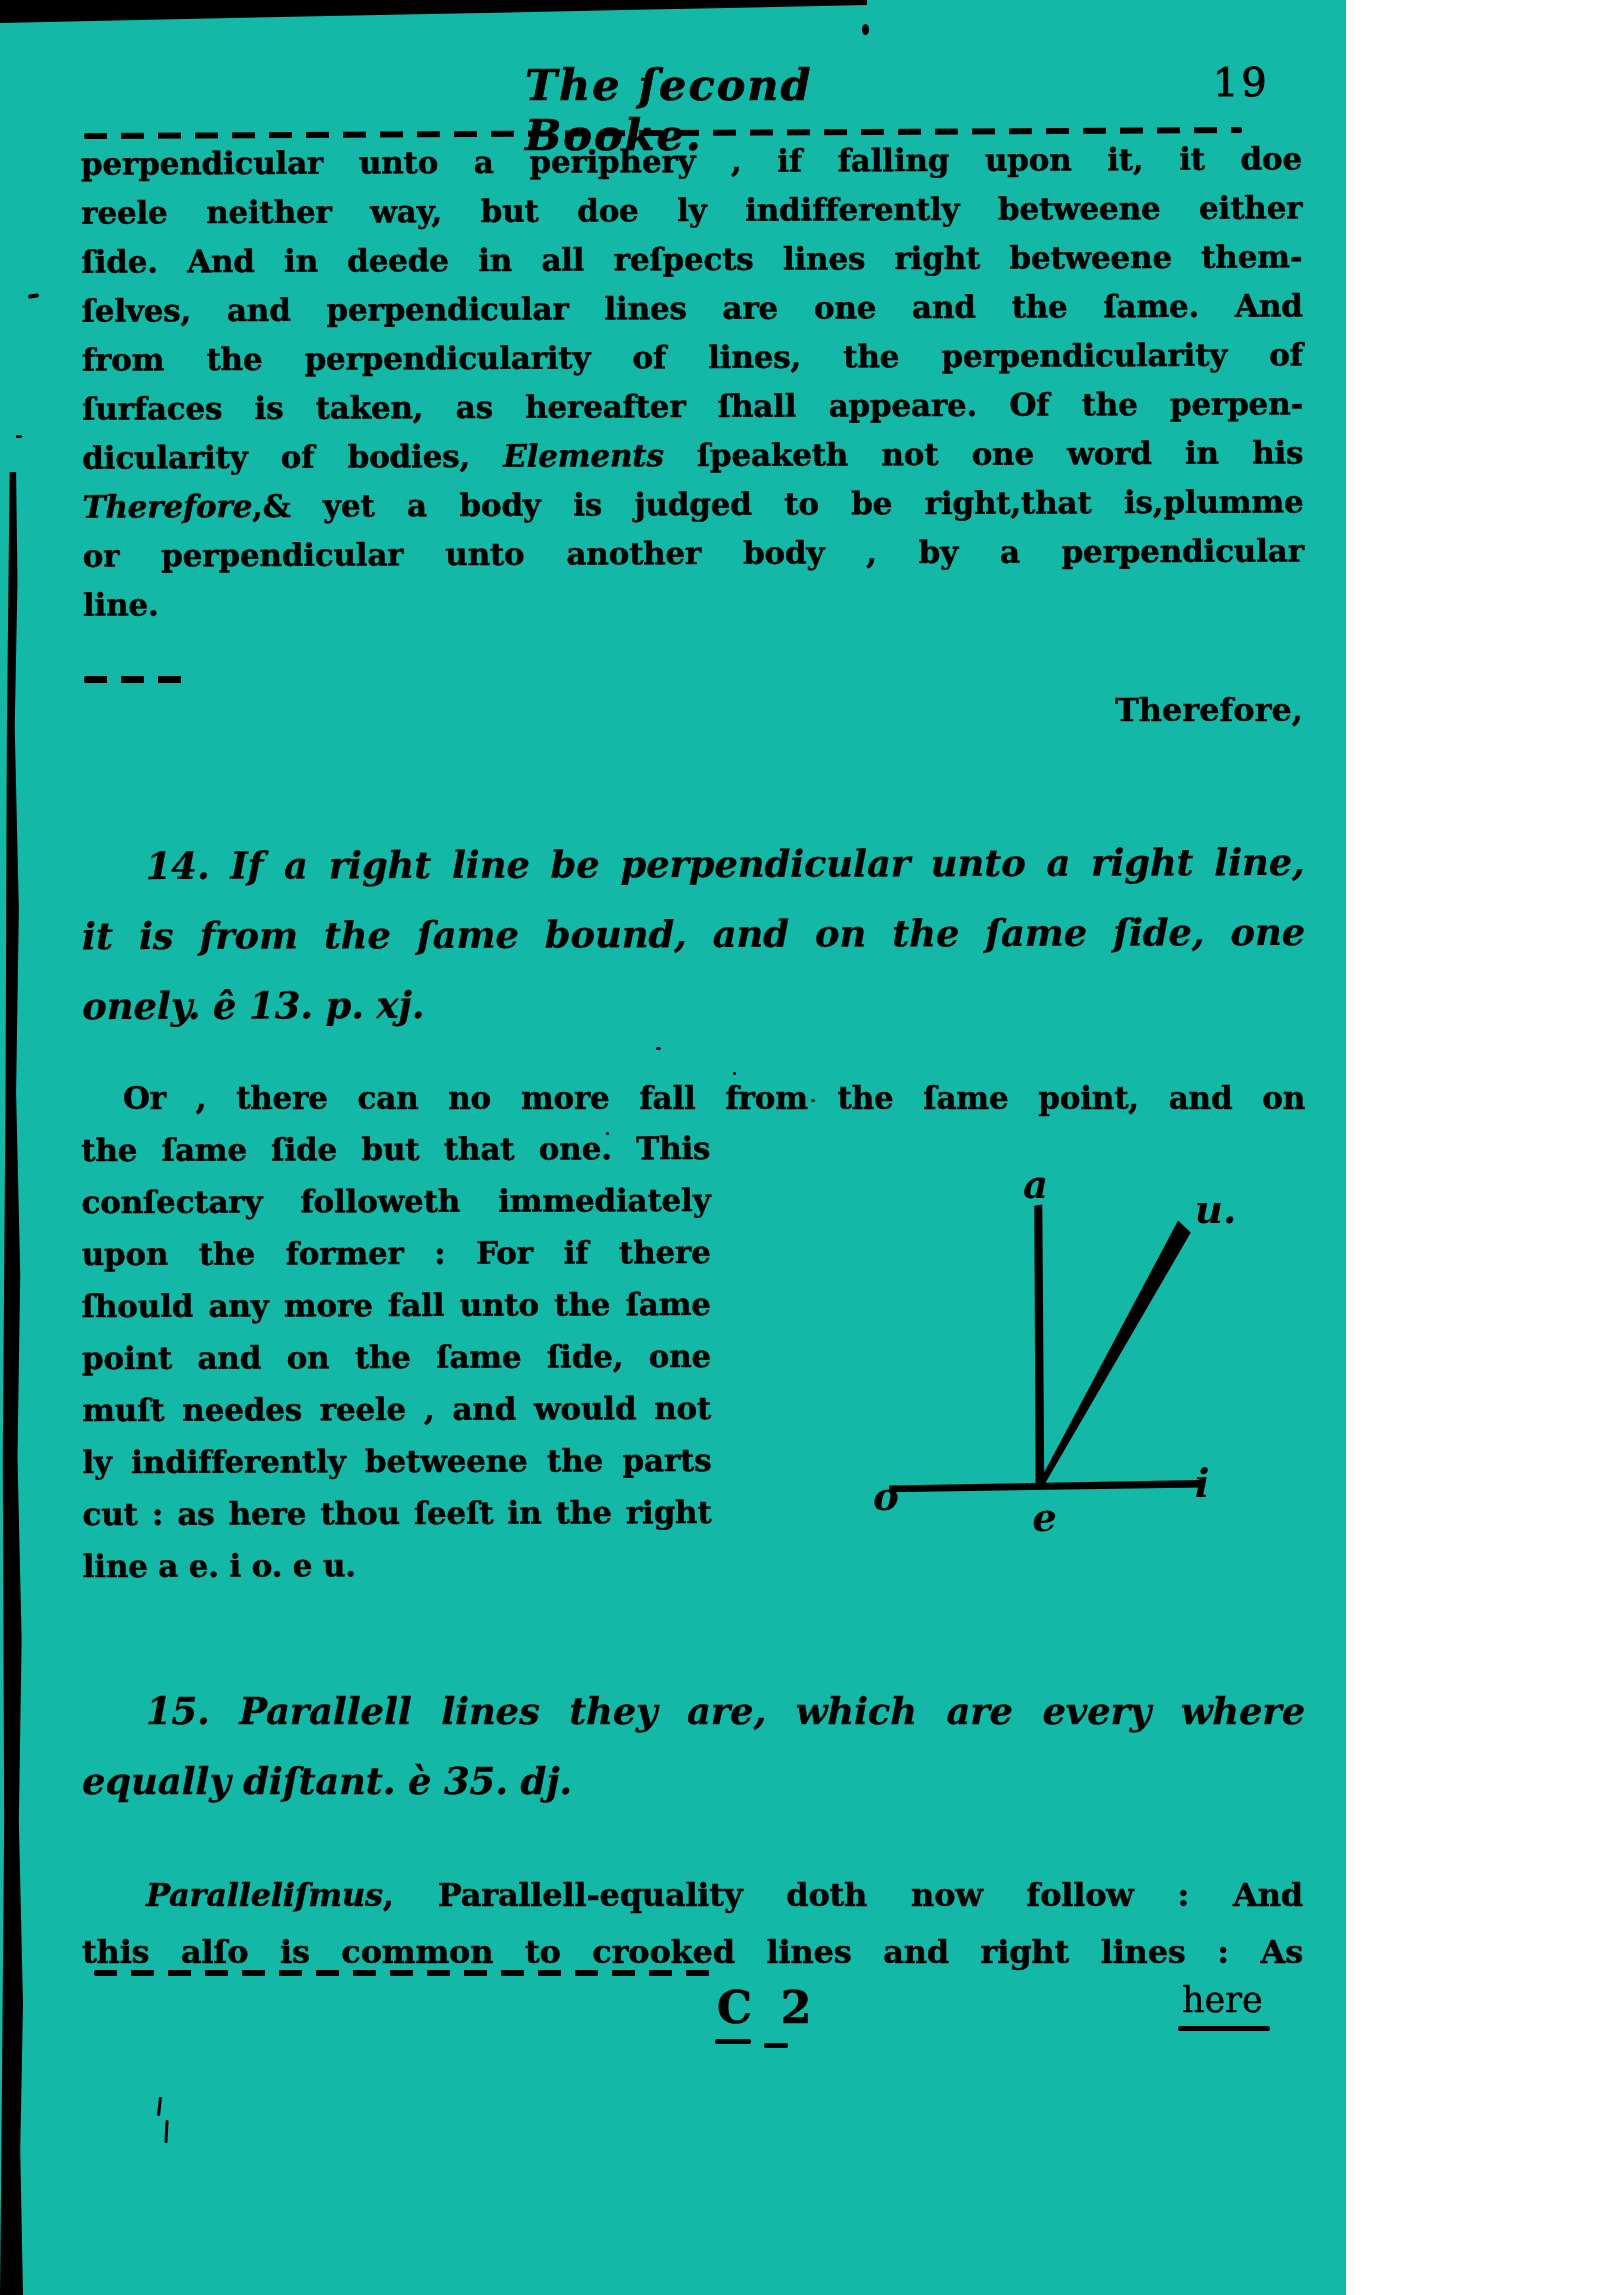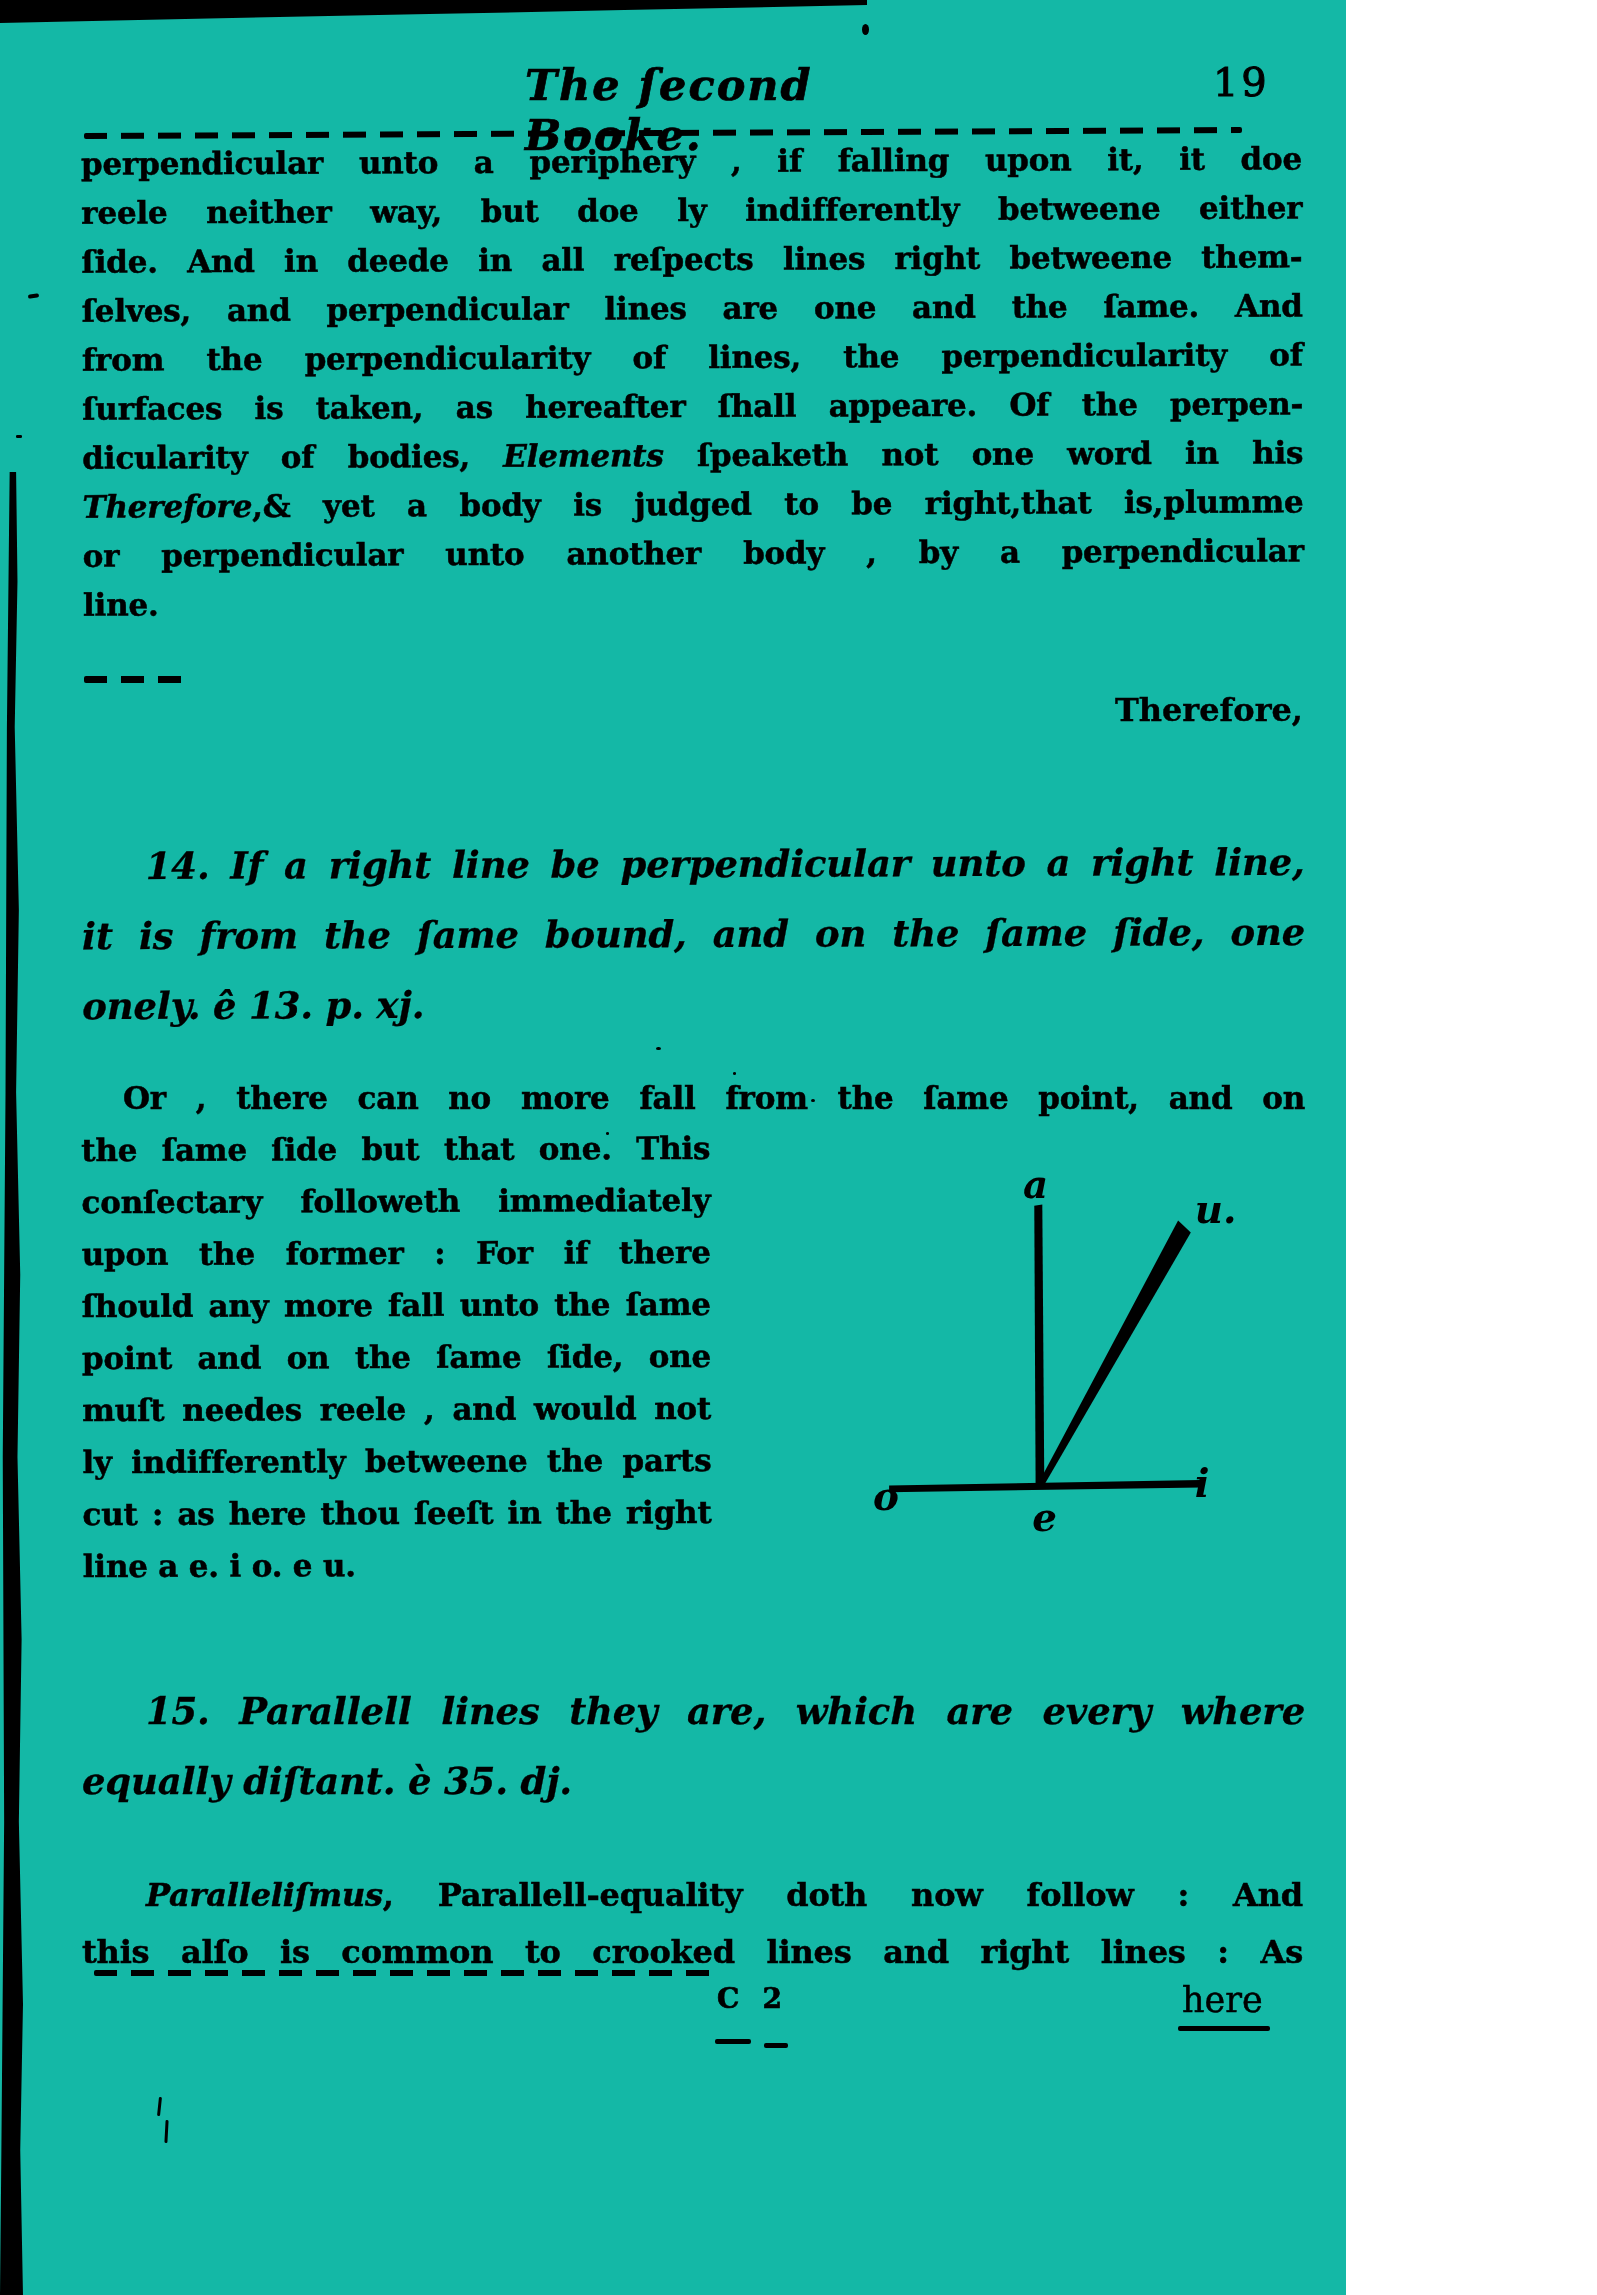--- a/index.html
+++ b/index.html
@@ -27,21 +27,21 @@
   .para3 .tline{font-size:32px;line-height:57px;}
   .it{font-style:italic;}
   .noj{text-align:left;text-align-last:left;}
   
   .running-head{position:absolute;left:525px;top:60px;width:468px;
     font-size:43px;font-weight:700;font-style:italic;letter-spacing:2px;
     -webkit-text-stroke:0.7px #000;}
   .pageno{position:absolute;left:1213px;top:59px;font-size:40px;font-weight:400;
     -webkit-text-stroke:1px #000;letter-spacing:2.7px;}
   
-  .signature{position:absolute;left:717px;top:1982px;font-size:28px;font-weight:700;
+  .signature{position:absolute;left:717px;top:1982px;font-size:44px;font-weight:700;
     -webkit-text-stroke:0.7px #000;letter-spacing:6.7px;}
   .catchword{position:absolute;left:1182px;top:1980px;font-size:35px;font-weight:400;
     -webkit-text-stroke:0.5px #000;}
   
   .figure{position:absolute;left:857px;top:1148px;width:388px;height:402px;}
   .fig-label{font-family:"DejaVu Serif",serif;font-style:italic;font-weight:700;font-size:58px;fill:#000;}
   
   .art{position:absolute;background:#000;}
   .top-bar{left:0;top:0;width:867px;height:23px;
     clip-path:polygon(0 0,100% 0,100% 22%,72% 44%,48% 62%,24% 80%,0 100%);}

